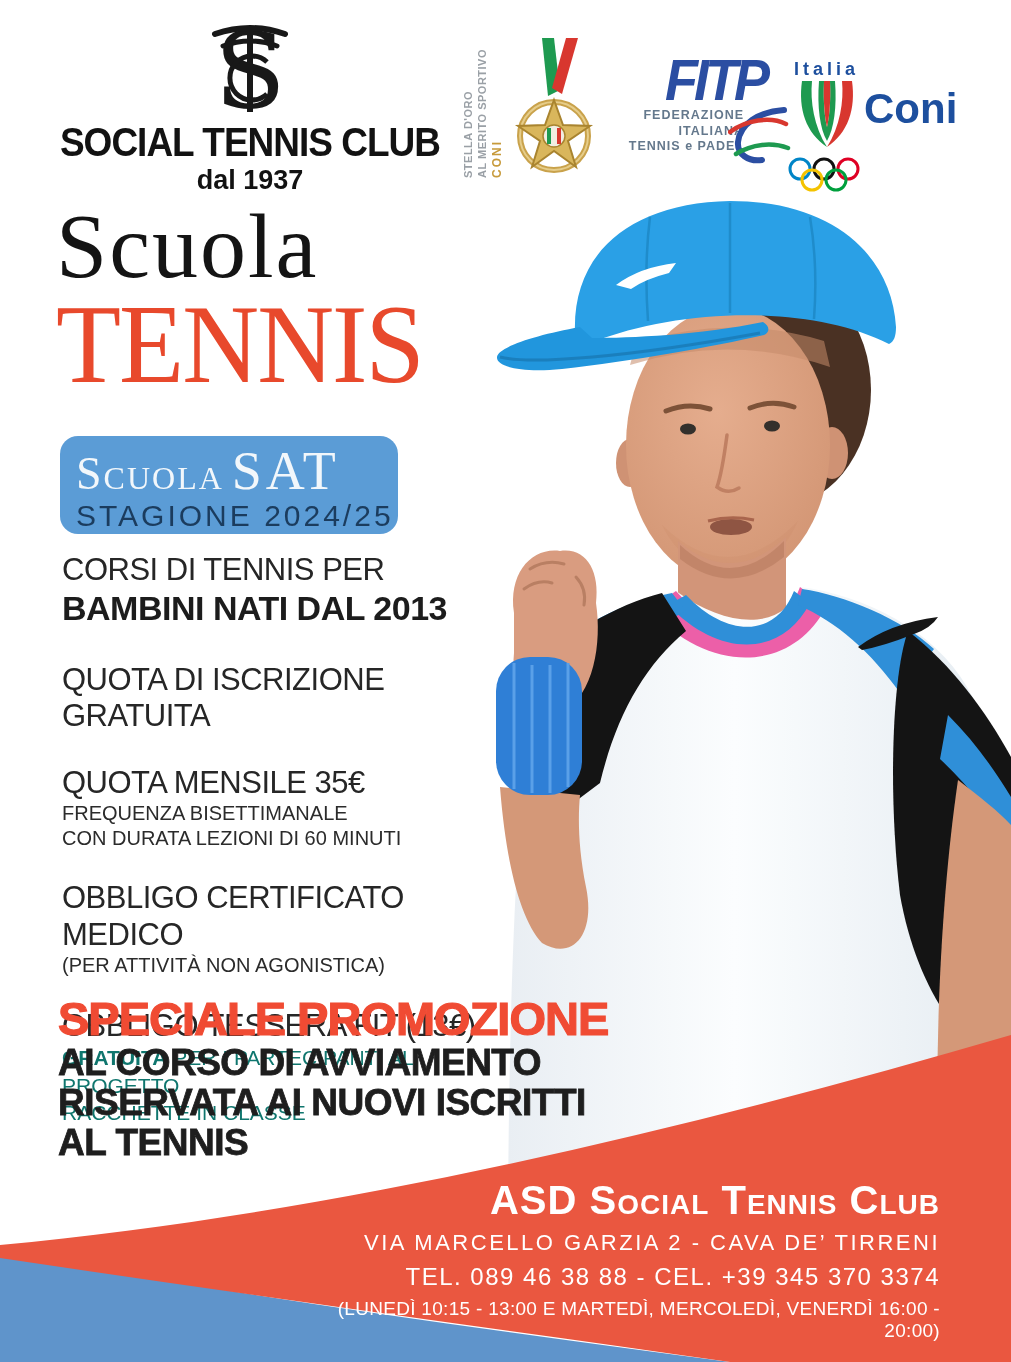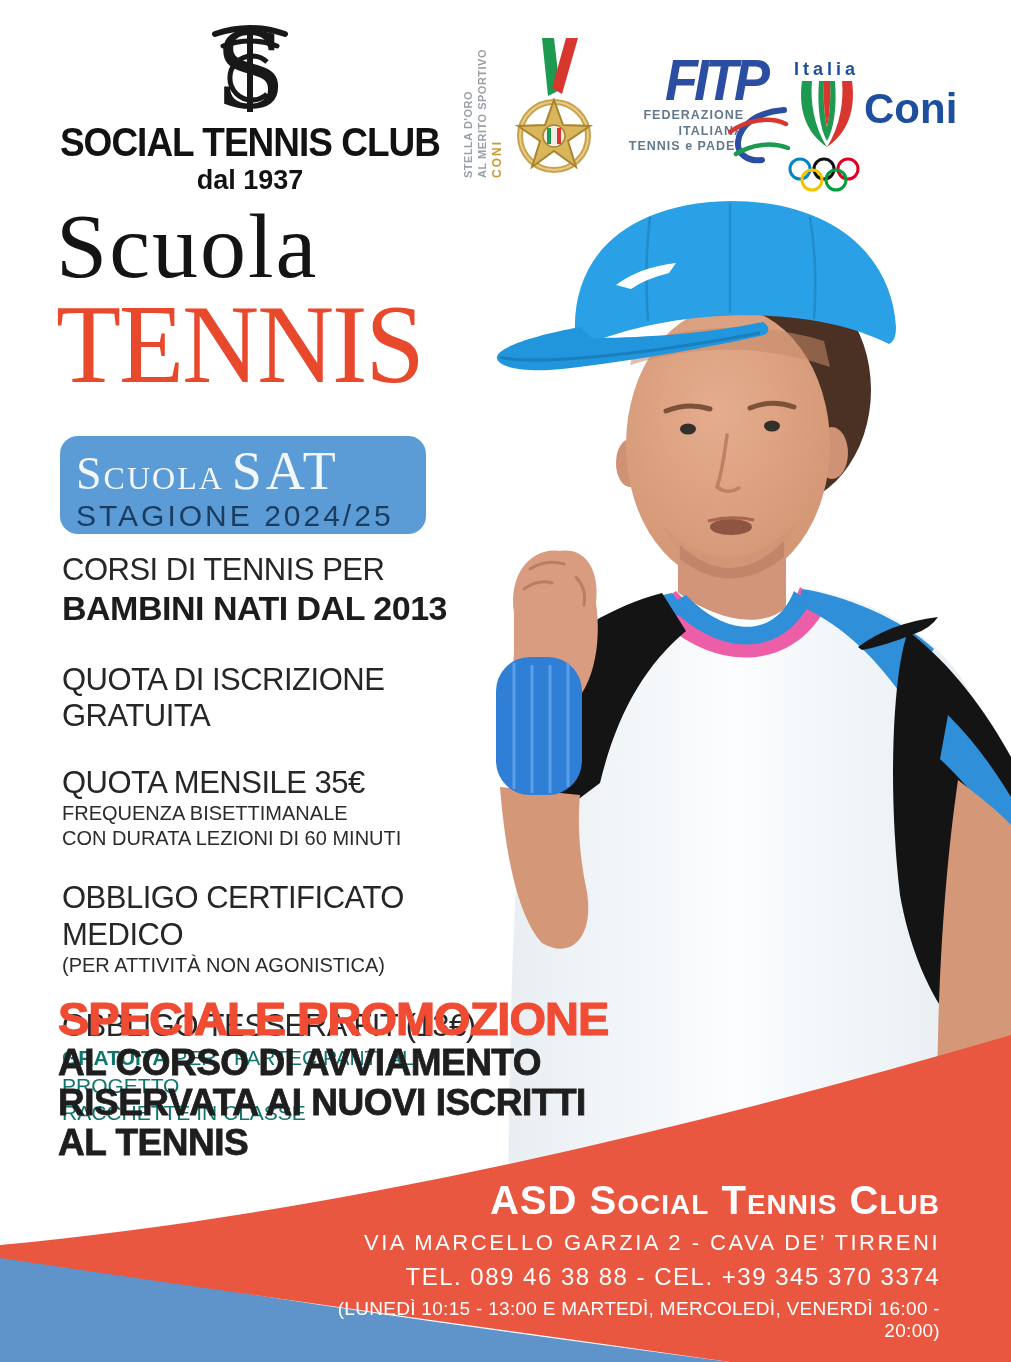--- a/index.html
+++ b/index.html
@@ -34,21 +34,21 @@
     color:#1d4f9e;letter-spacing:4px;}
   .coni-flame{position:absolute;left:0px;top:26px;}
   .coni-rings{position:absolute;left:-6px;top:100px;}
   .coni-word{position:absolute;left:76px;top:30px;font-size:42px;font-weight:bold;color:#1d4f9e;}
   
   .title-scuola{position:absolute;left:56px;top:200px;font-family:"Liberation Serif",serif;
     font-size:92px;line-height:1;color:#141414;letter-spacing:2px;}
   .title-tennis{position:absolute;left:56px;top:288px;font-family:"Liberation Serif",serif;
     font-size:112px;line-height:1;color:#e8492c;letter-spacing:-2px;transform:scaleX(0.95);transform-origin:left;}
   
-  .sat-box{position:absolute;left:60px;top:436px;width:366px;height:98px;background:#5b9cd6;
+  .sat-box{position:absolute;left:60px;top:436px;width:338px;height:98px;background:#5b9cd6;
     border-radius:18px;padding:6px 0 0 16px;box-sizing:border-box;}
   .sat-line1{font-family:"Liberation Serif",serif;color:#f2f7fb;line-height:1.1;}
   .sat-small{font-variant:small-caps;font-size:46px;letter-spacing:2px;}
   .sat-big{font-size:54px;letter-spacing:4px;margin-left:8px;}
   .sat-line2{font-size:30px;letter-spacing:3px;color:#1b3c5e;margin-top:-2px;}
   
   .info{position:absolute;left:62px;top:552px;width:470px;z-index:2;}
   .big-line{font-size:31px;line-height:1.18;letter-spacing:-0.5px;color:#262626;}
   .bold-line{font-size:34px;font-weight:bold;letter-spacing:-0.5px;color:#1c1c1c;line-height:1.15;}
   .small-line{font-size:20px;color:#2b2b2b;line-height:1.22;}

